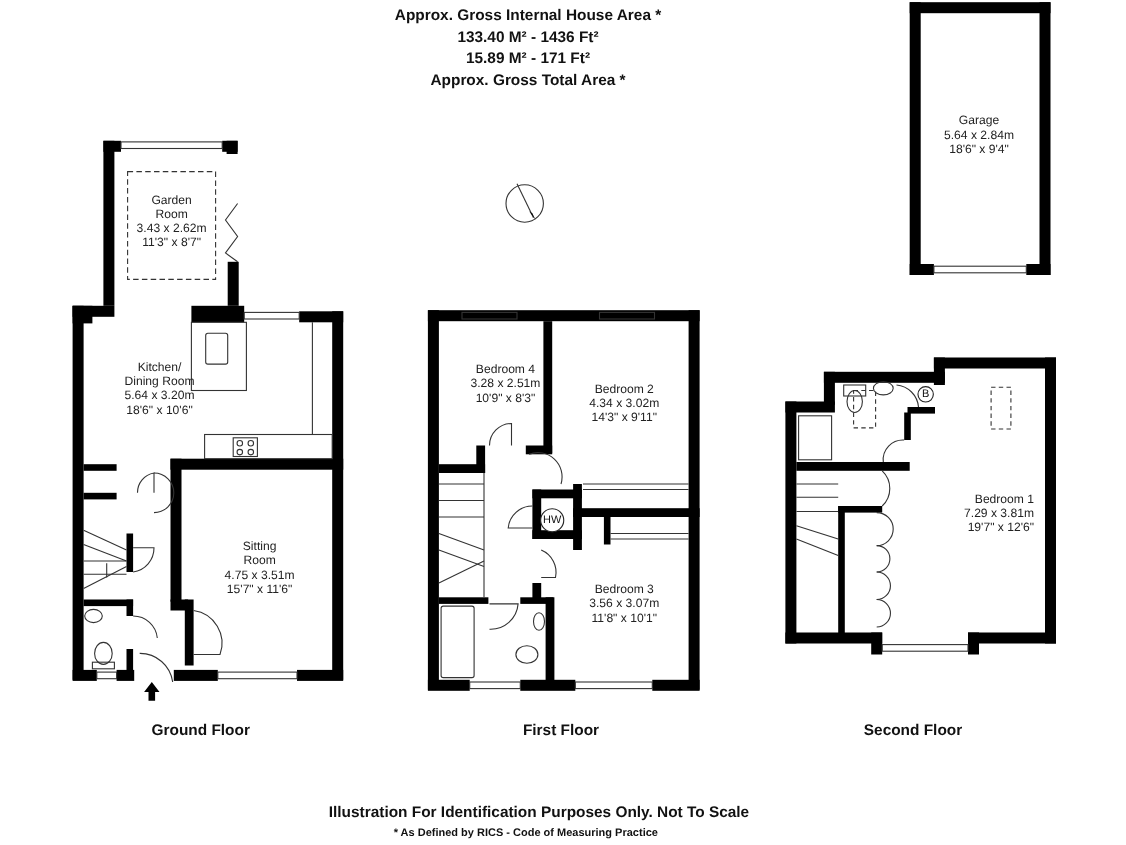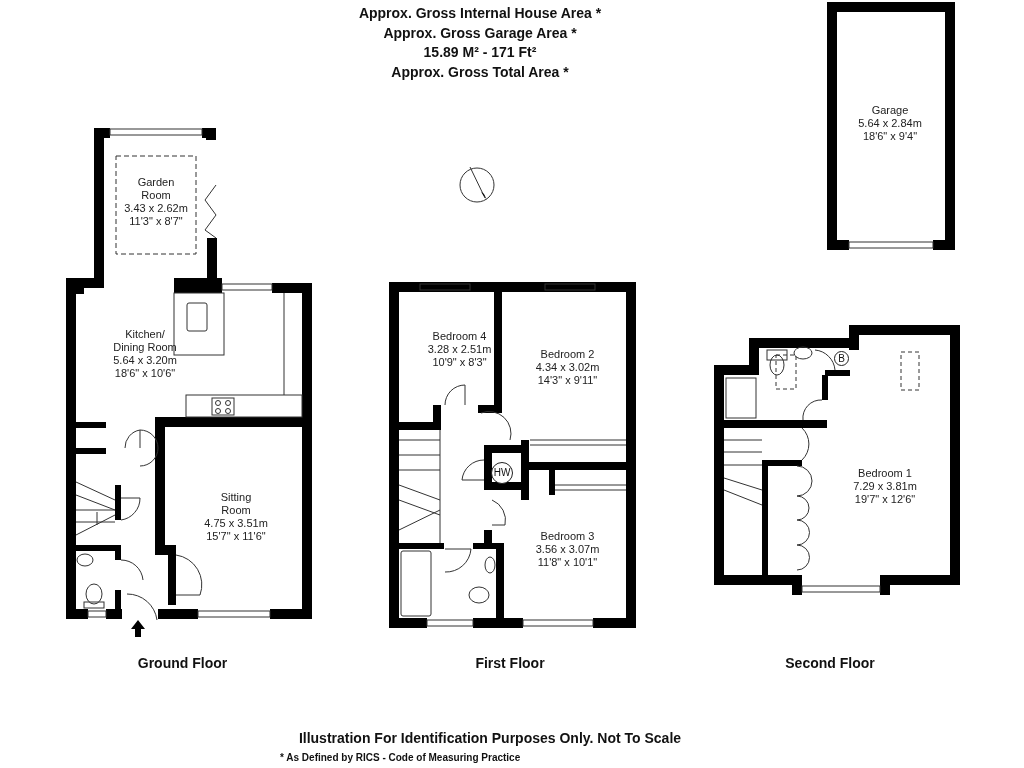--- a/index.html
+++ b/index.html
@@ -2,21 +2,21 @@
 <html><head>
 <meta charset="utf-8">
 <style>
   html, body { margin:0; padding:0; background:#ffffff; }
   body { width:1024px; height:768px; position:relative; overflow:hidden; font-family:"Liberation Sans", sans-serif; color:#111; }
   svg.plan { position:absolute; left:0; top:0; width:1024px; height:768px; }
   .area-block { position:absolute; left:330px; top:4px; width:300px; text-align:center; font-weight:bold; font-size:14px; line-height:19.5px; }
   .room { position:absolute; text-align:center; font-size:11px; line-height:13px; color:#222; }
   .floor-label { position:absolute; font-weight:bold; font-size:14px; text-align:center; }
   .disclaimer { position:absolute; left:280px; top:730px; width:420px; text-align:center; font-weight:bold; font-size:14px; }
-  .footnote { position:absolute; left:280px; top:752px; width:420px; text-align:left; font-weight:bold; font-size:10px; }
+  .footnote { position:absolute; left:268px; top:752px; width:420px; text-align:center; font-weight:bold; font-size:10px; }
   .hw, .boiler { position:absolute; border:1px solid #222; border-radius:50%; text-align:center; font-size:10px; background:#fff; }
 </style>
 </head>
 <body>
 
 <svg class="plan" viewBox="0 0 1024 768">
   <g fill="#000">
 
     <rect x="94" y="128" width="10" height="150"></rect>
     <rect x="94" y="128" width="16" height="10"></rect>
@@ -194,21 +194,21 @@
     <circle cx="477" cy="185" r="17"></circle>
     <line x1="470" y1="167" x2="485" y2="198"></line>
   </g>
   <polygon points="481,192 487,200 484,194" fill="#000"></polygon>
 
   <polygon points="138,620 131,629 135,629 135,637 141,637 141,629 145,629" fill="#000"></polygon>
 </svg>
 
 <div class="area-block">
   <div>Approx. Gross Internal House Area *</div>
-  <div>Approx. Gross Garage Area *</div>
+  <div>133.40 M² - 1436 Ft²</div>
   <div>15.89 M² - 171 Ft²</div>
   <div>Approx. Gross Total Area *</div>
 </div>
 
 <div class="room" style="left:106px; top:176px; width:100px;">
   <div>Garden</div>
   <div>Room</div>
   <div>3.43 x 2.62m</div>
   <div>11'3" x 8'7"</div>
 </div>
@@ -237,21 +237,21 @@
   <div>14'3" x 9'11"</div>
 </div>
 <div class="room" style="left:520px; top:530px; width:95px;">
   <div>Bedroom 3</div>
   <div>3.56 x 3.07m</div>
   <div>11'8" x 10'1"</div>
 </div>
 <div class="hw" style="left:491px; top:462px; width:20px; height:20px; line-height:20px;">HW</div>
 <div class="floor-label" style="left:460px; top:655px; width:100px;">First Floor</div>
 
-<div class="room" style="left:830px; top:467px; width:110px;">
+<div class="room" style="left:830px; top:448px; width:110px;text-align:right;">
   <div>Bedroom 1</div>
   <div>7.29 x 3.81m</div>
   <div>19'7" x 12'6"</div>
 </div>
 <div class="boiler" style="left:834px; top:351px; width:13px; height:13px; line-height:13px;">B</div>
 <div class="floor-label" style="left:770px; top:655px; width:120px;">Second Floor</div>
 
 <div class="room" style="left:840px; top:104px; width:100px;">
   <div>Garage</div>
   <div>5.64 x 2.84m</div>

